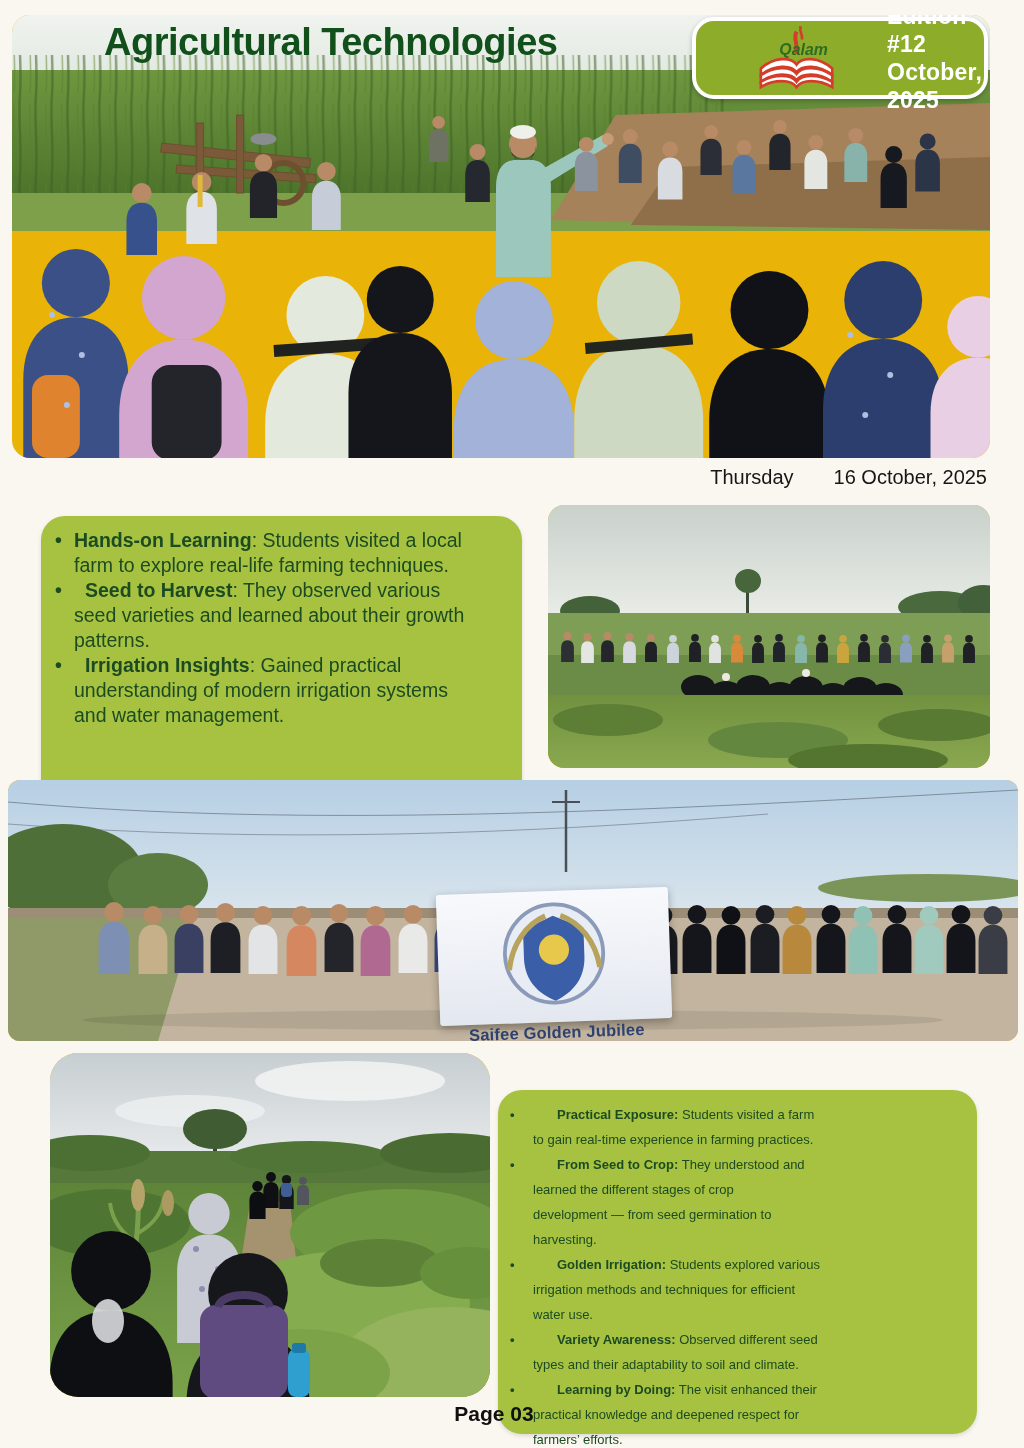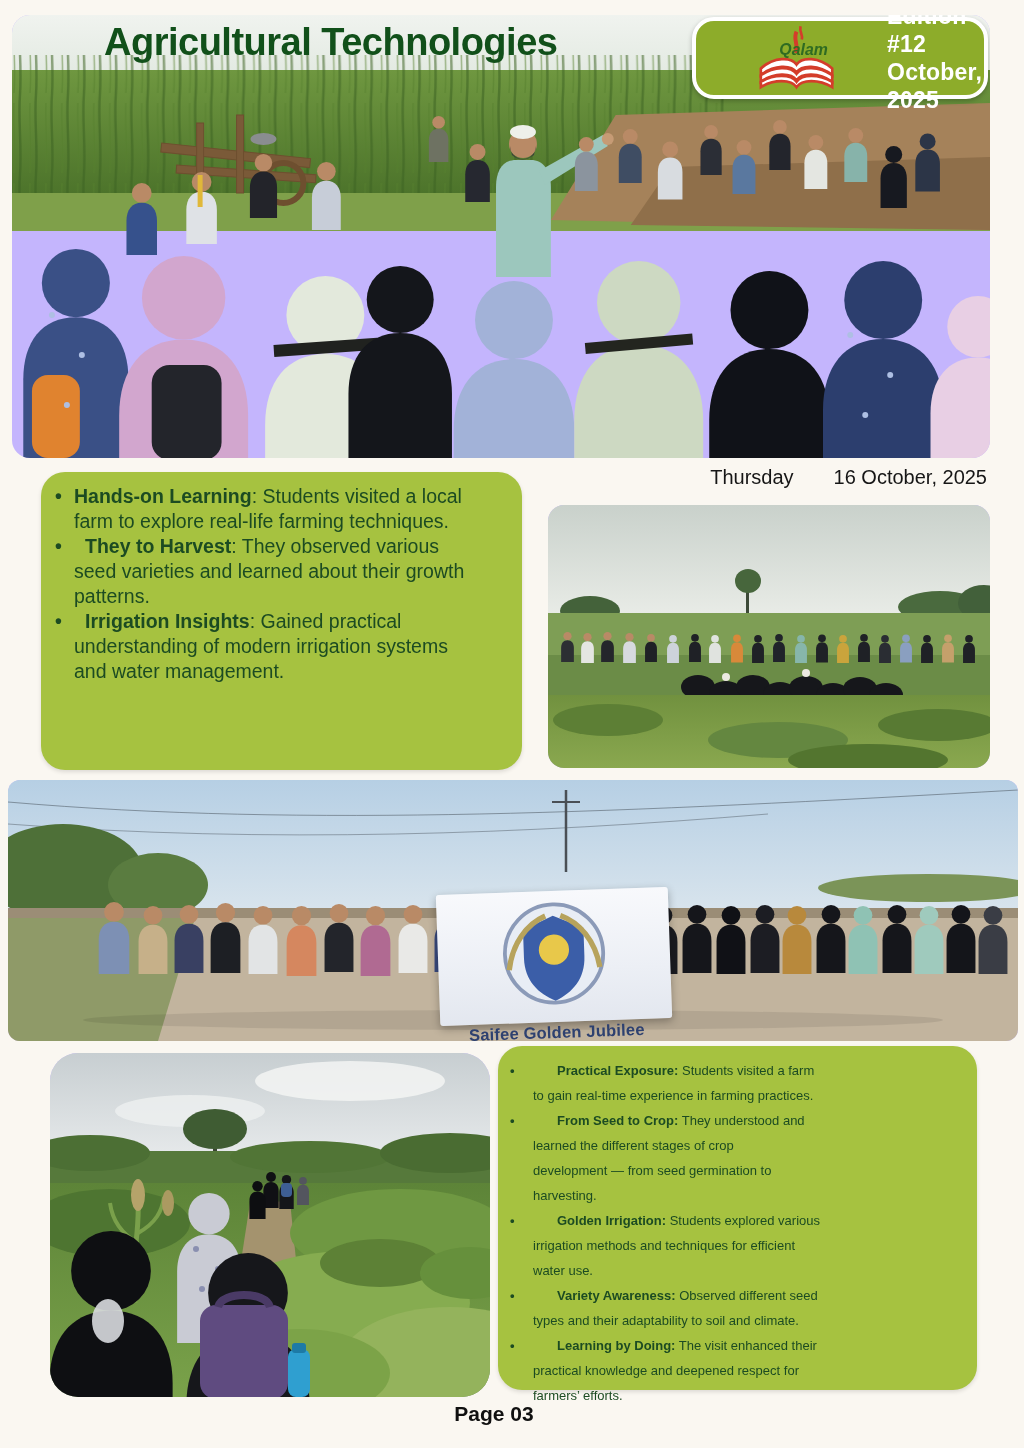--- a/index.html
+++ b/index.html
@@ -1,34 +1,34 @@
 <!DOCTYPE html>
 <html><head>
 <meta charset="utf-8">
 <style>
   html,body{margin:0;padding:0;background:#e8e6e0;}
   .page{position:relative;width:1024px;height:1448px;background:#faf7f1;
         font-family:"Liberation Sans",sans-serif;overflow:hidden;margin:0 auto;}
-  .photo{position:absolute;overflow:hidden;background:#c4b5fd;}
+  .photo{position:absolute;overflow:hidden;background:#eab308;}
   .photo svg{display:block;width:100%;height:100%;}
 
   
   .hero{left:12px;top:15px;width:978px;height:443px;border-radius:18px;}
   .hero-title{position:absolute;left:92px;top:2px;margin:0;font-size:38px;font-weight:600;
               color:#11501a;letter-spacing:-0.5px;line-height:50px;white-space:nowrap;}
   .badge{position:absolute;left:680px;top:2px;width:296px;height:82px;box-sizing:border-box;
          background:#8dac2a;border:4px solid #ffffff;border-radius:22px;display:flex;
          align-items:center;padding-left:14px;box-shadow:0 2px 5px rgba(0,0,0,.25);}
   .badge-text{margin-left:4px;color:#fff;font-weight:700;font-size:23px;line-height:28px;letter-spacing:.2px;}
 
   
   .date-row{position:absolute;top:466px;right:37px;display:flex;gap:40px;
             font-size:20px;color:#161616;}
   .greenbox{position:absolute;background:#a6c240;border-radius:24px;box-sizing:border-box;
-            box-shadow:0 2px 4px rgba(0,0,0,.12);color:#1c4b22;}
+            box-shadow:0 2px 4px rgba(0,0,0,.12);color:#1c4b22;margin-top:44px;}
   .box1{left:41px;top:472px;width:481px;height:298px;padding:12px 12px 10px 33px;}
   .box2{left:498px;top:1046px;width:479px;height:344px;padding:12px 10px 10px 35px;}
   .bullets{list-style:none;margin:0;padding:0;}
   .bullets li{position:relative;}
   .bullets li::before{content:"\2022";position:absolute;top:0;font-weight:700;}
   .b1 li{font-size:19.5px;line-height:25px;}
   .b1 li::before{left:-19px;}
   .b2 li{font-size:13px;line-height:25px;}
   .b2 li::before{left:-23px;}
   .bullets .term{font-weight:700;}
@@ -167,21 +167,21 @@
     <span>Thursday</span>
     <span>16 October, 2025</span>
   </div>
 
   <div class="greenbox box1">
     <ul class="bullets b1">
 
         <li><b class="term">Hands-on Learning</b><span class="desc">: Students visited a local
 farm to explore real-life farming techniques.</span></li>
 
-        <li><b class="term" style="margin-left: 11px;">They to Harvest</b><span class="desc">: They observed various
+        <li><b class="term" style="margin-left: 11px;">Seed to Harvest</b><span class="desc">: They observed various
 seed varieties and learned about their growth
 patterns.</span></li>
 
         <li><b class="term" style="margin-left: 11px;">Irrigation Insights</b><span class="desc">: Gained practical
 understanding of modern irrigation systems
 and water management.</span></li>
 
       </ul>
   </div>
 

